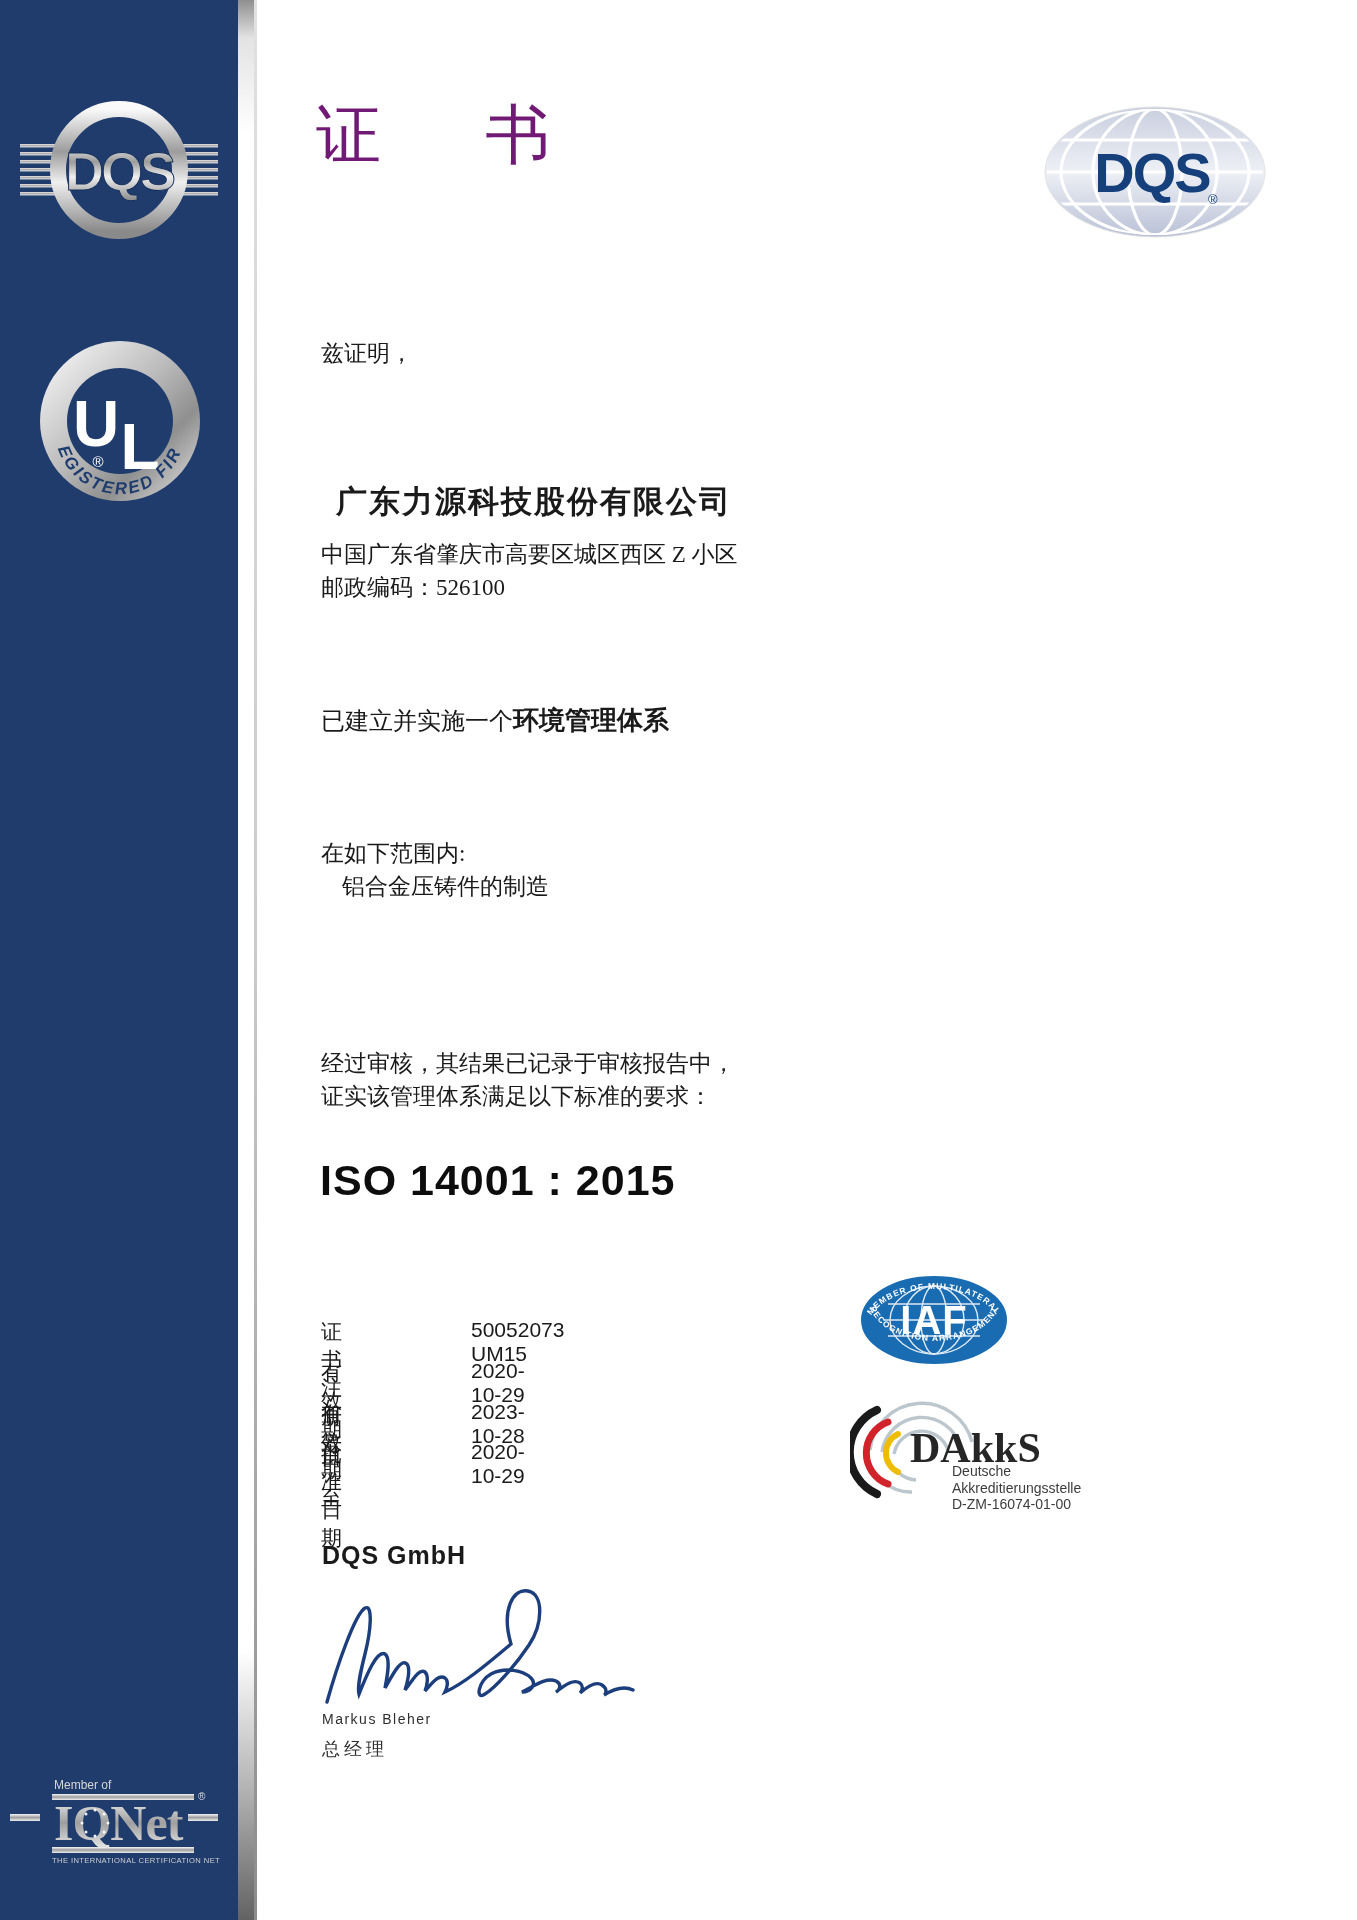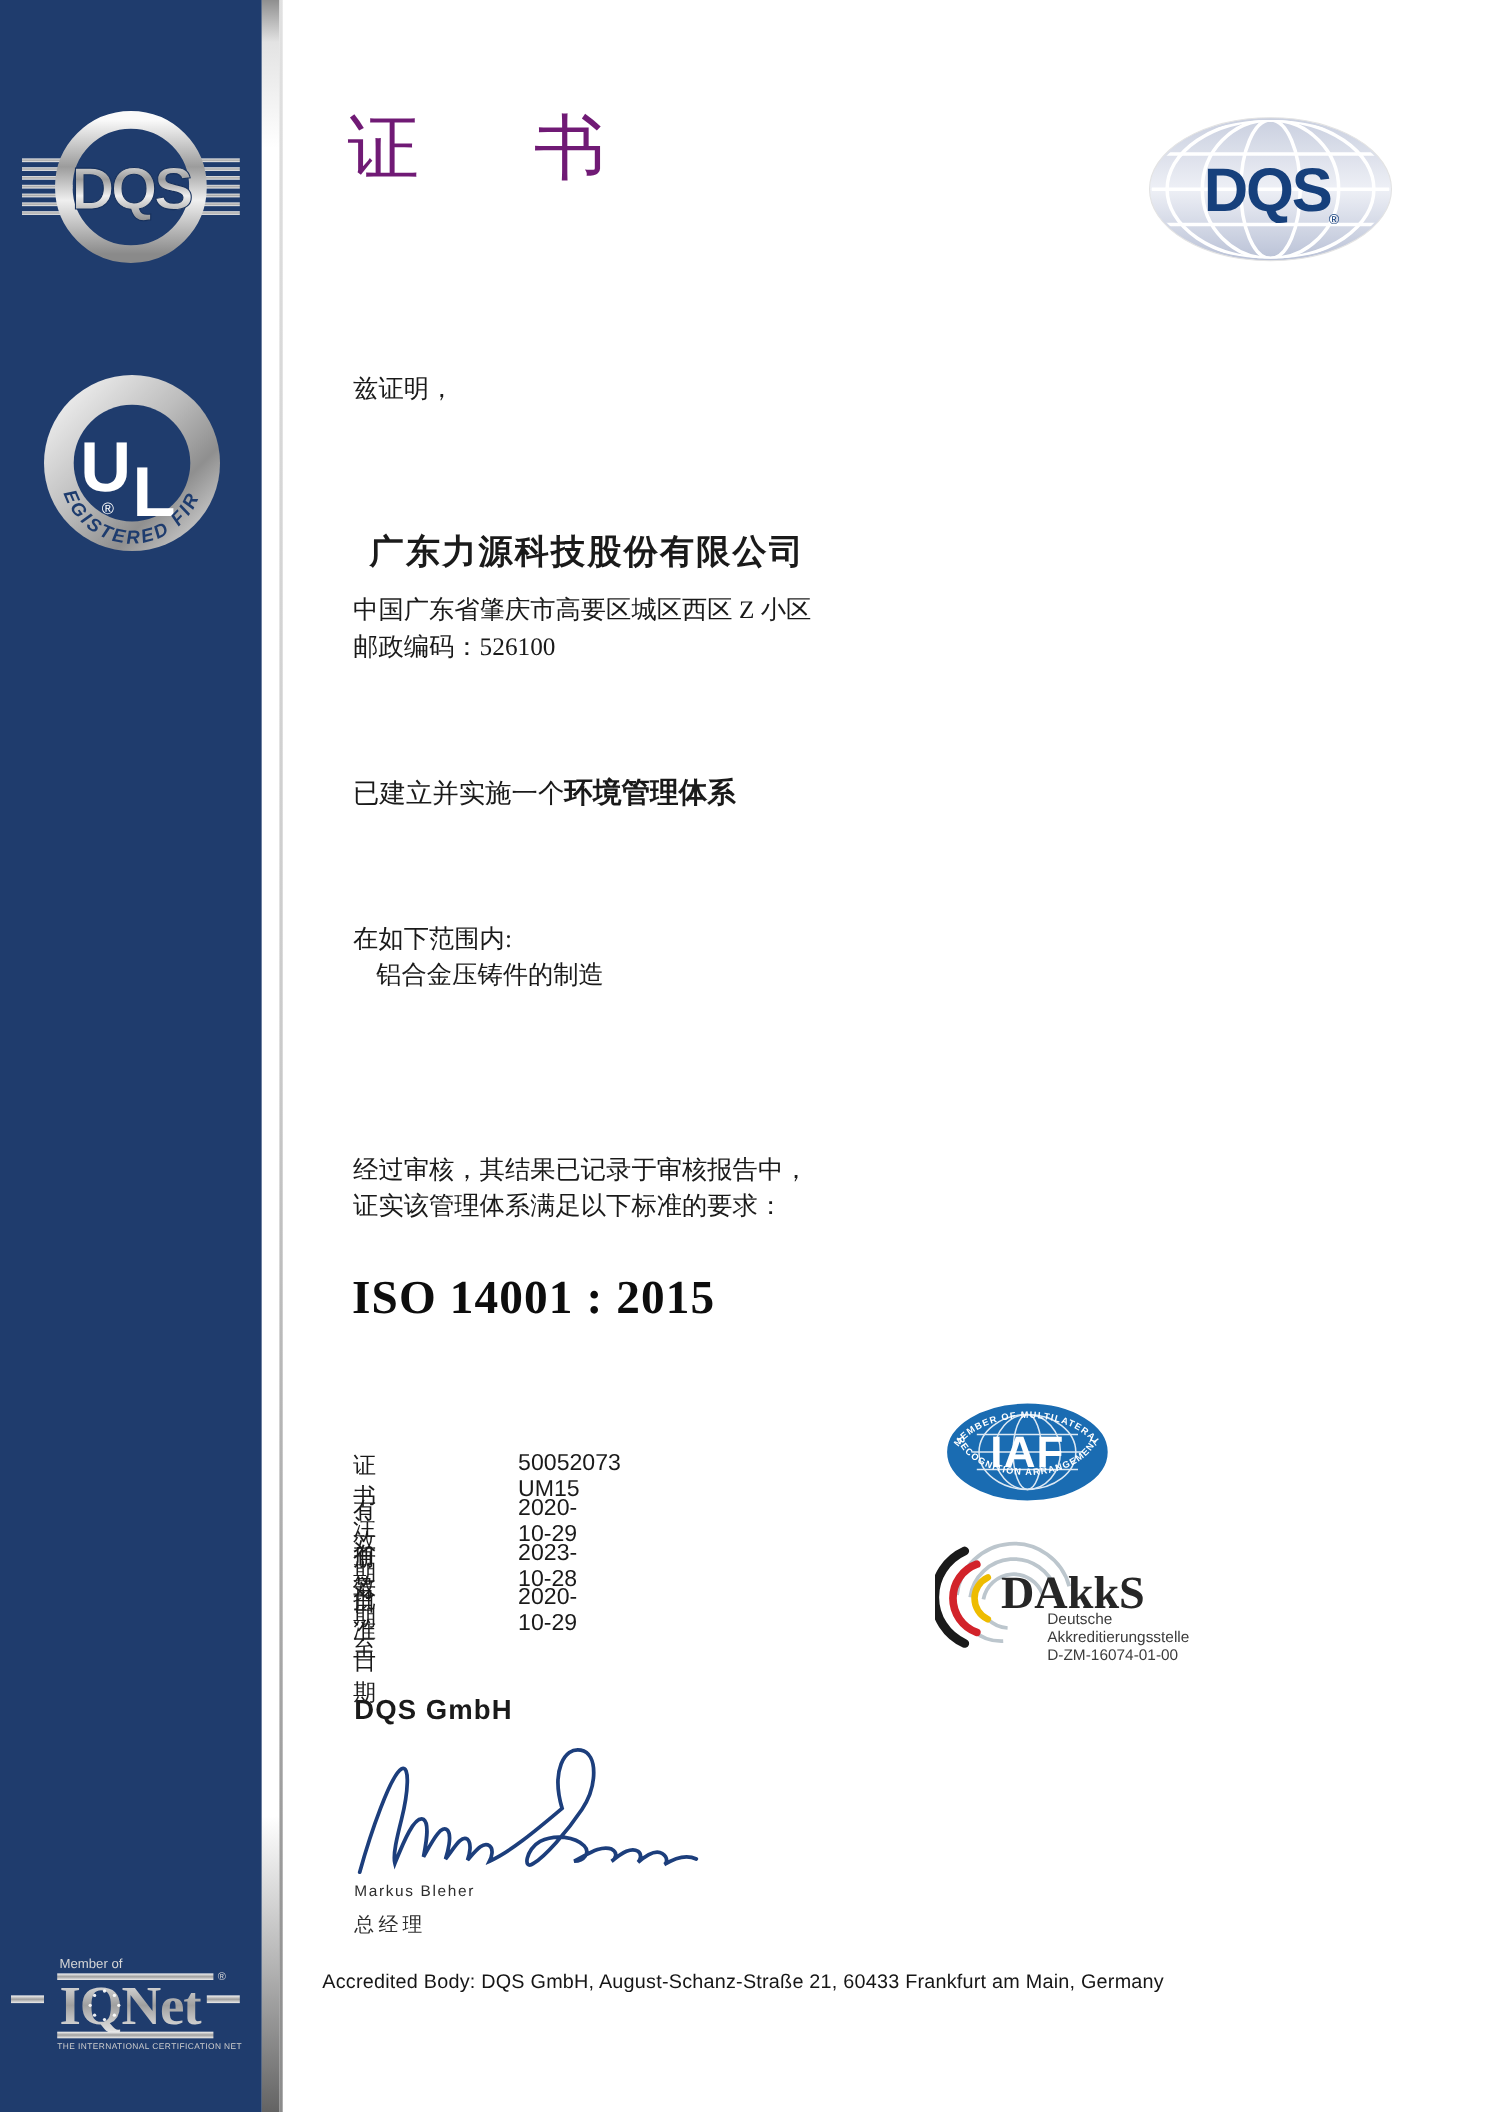--- a/index.html
+++ b/index.html
@@ -21,21 +21,21 @@
   .t-company{left:320px;top:481px;font-size:31px;font-weight:700;letter-spacing:2px;margin-left:16px;}
   .t-address{left:321px;top:539px;font-size:23px;}
   .t-postal{left:321px;top:572px;font-size:23px;}
   .t-statement{left:321px;top:703px;font-size:24px;}
   .t-statement b{font-size:26px;}
   .t-scope-label{left:321px;top:838px;font-size:23px;}
   .t-scope-text{left:321px;top:871px;font-size:23px;margin-left:21px;}
   .t-audit1{left:321px;top:1048px;font-size:23px;}
   .t-audit2{left:321px;top:1081px;font-size:23px;}
   .t-standard{left:320px;top:1156px;font-size:43px;font-weight:700;
-      font-family:Liberation Serif, serif;letter-spacing:1px;color:#0d0d0d;}
+      font-family:Liberation Sans, sans-serif;letter-spacing:1px;color:#0d0d0d;}
 
   .field-row{height:30px;}
   .field-label{position:absolute;left:321px;font-size:21px;letter-spacing:2px;}
   .field-value{position:absolute;left:471px;font-size:21px;font-family:Liberation Sans, sans-serif;}
 
   .t-issuer{left:322px;top:1541px;font-size:25px;font-weight:700;font-family:"Liberation Sans",sans-serif;letter-spacing:1px;}
   .t-signer-name{left:322px;top:1711px;font-size:14px;font-family:"Liberation Sans",sans-serif;letter-spacing:1.5px;color:#2e2e2e;}
   .t-signer-title{left:322px;top:1737px;font-size:18px;letter-spacing:4px;color:#2e2e2e;}
 
   .footer{left:293px;top:1788px;width:1040px;font-family:"Liberation Sans",sans-serif;
@@ -267,14 +267,13 @@
            C 269 104, 267 109, 265 111
            C 273 104, 281 99, 287 103
            C 293 107, 291 112, 289 113
            C 297 108, 308 103, 318 108" fill="none" stroke="#1c3e7c" stroke-width="3.4" stroke-linecap="round"></path>
 </svg>
 
 <div class="abs t-signer-name">Markus Bleher</div>
 <div class="abs t-signer-title">总经理</div>
 
 <div class="abs footer">
-  <div>Accredited Body: DQS GmbH, August-Schanz-Straße 21, 60433 Frankfurt am Main, Germany</div>
 </div>
 
 </body></html>

